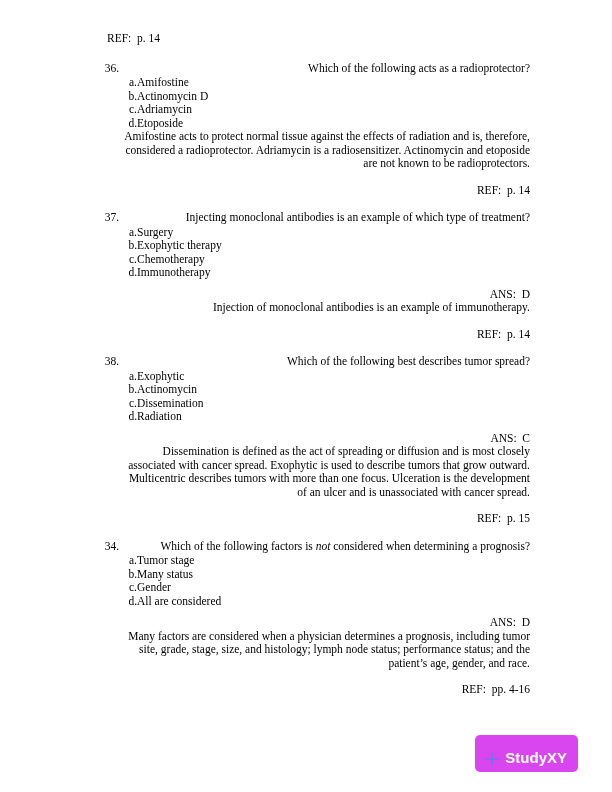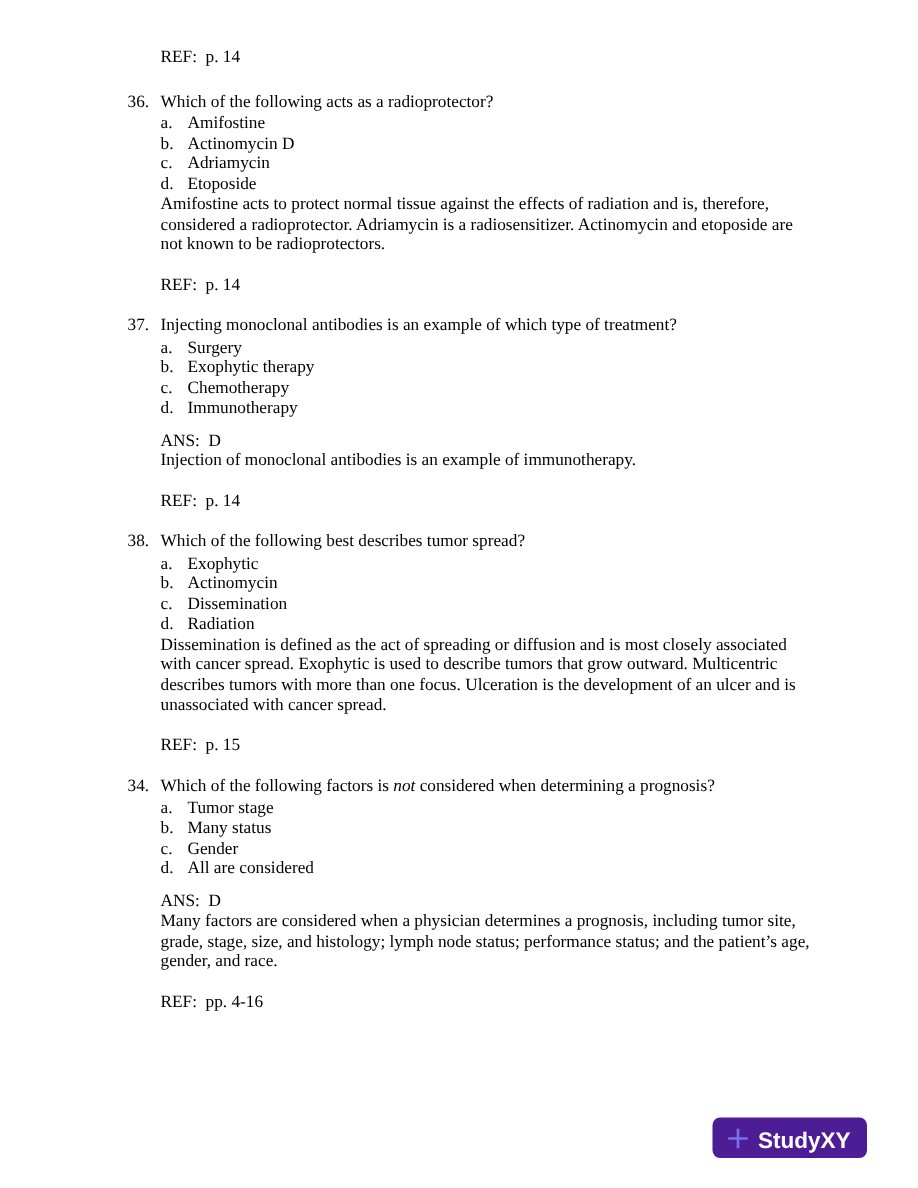--- a/index.html
+++ b/index.html
@@ -14,21 +14,21 @@
     position: relative;
     overflow: hidden;
   }
   .page {
     padding: 32px 70px 0 85px;
   }
   .ref-top {
     margin: 0 0 16px 22px;
     white-space: pre-wrap;
   }
-  .question { margin: 0; }
+  .question { margin: 12px; text-align: right; }
   .qrow { display: flex; }
   .qnum {
     width: 22px;
     flex-shrink: 0;
   }
   .qtext { flex: 1; max-width: 435px; }
   .options { margin-left: 22px; margin-top: 1px; }
   .opt { display: flex; }
   .optletter { width: 18px; flex-shrink: 0; }
   .ans {
@@ -40,25 +40,25 @@
     max-width: 440px;
   }
   .ref {
     margin: 13px 0 14px 22px;
     white-space: pre-wrap;
   }
   .brand-badge {
     position: absolute;
     right: 34px;
     bottom: 20px;
-    background: #4c1d95;
+    background: #d946ef;
     border-radius: 5px;
-    padding: 6px 11px 5px 9px;
+    padding: 16px 11px 5px 9px;
     display: flex;
-    align-items: flex-end;
+    align-items: flex-start;
     gap: 5px;
     font-family: "Liberation Sans", sans-serif;
     font-size: 15px;
     font-weight: 700;
     color: #ffffff;
   }
   .plus-icon { display: inline-flex; }
   i { font-style: italic; }
 </style>
 </head>
@@ -139,20 +139,21 @@
       </div>
       <div class="opt">
         <span class="optletter">c.</span>
         <span>Dissemination</span>
       </div>
       <div class="opt">
         <span class="optletter">d.</span>
         <span>Radiation</span>
       </div>
     </div>
+    <div class="ans">ANS:  C</div>
     <div class="explanation">Dissemination is defined as the act of spreading or diffusion and is most closely associated with cancer spread. Exophytic is used to describe tumors that grow outward. Multicentric describes tumors with more than one focus. Ulceration is the development of an ulcer and is unassociated with cancer spread.</div>
     <div class="ref">REF:  p. 15</div>
   </div>
 
   <div class="question">
     <div class="qrow">
       <span class="qnum">34.</span>
       <span class="qtext"><span>Which of the following factors is </span><i>not</i><span> considered when determining a prognosis?</span></span>
     </div>
     <div class="options">

